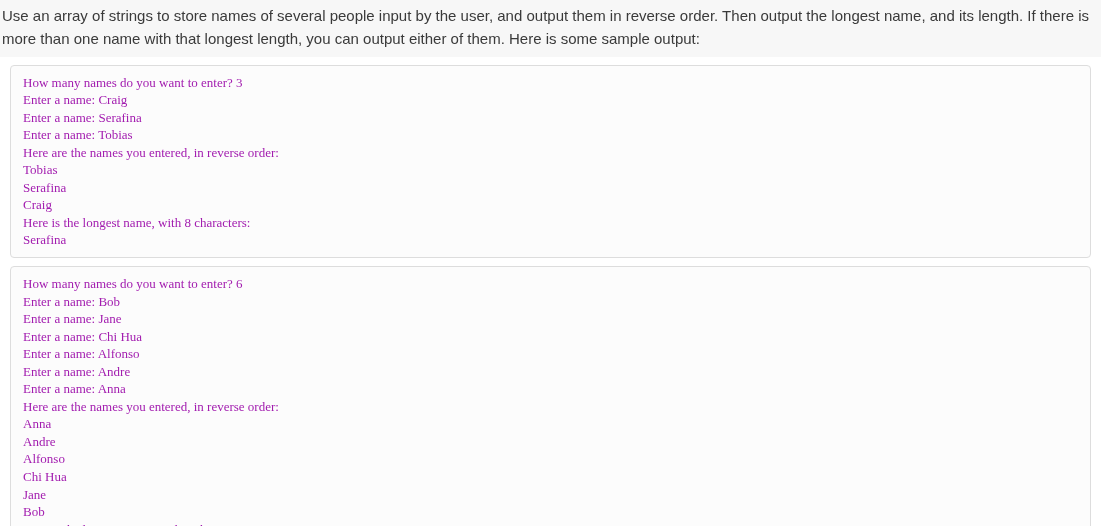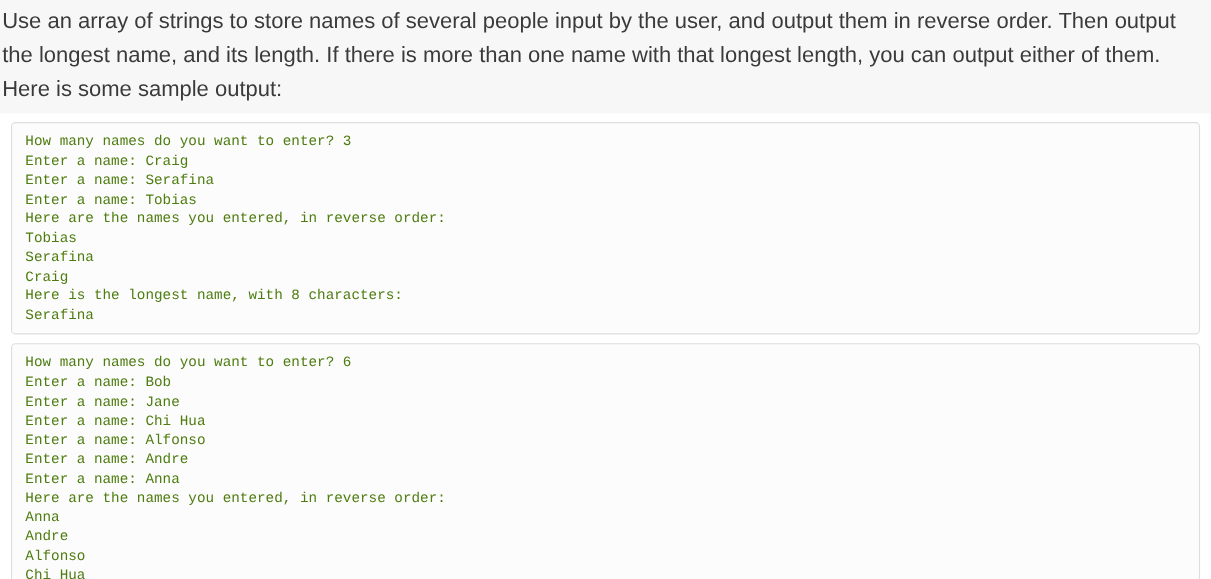--- a/index.html
+++ b/index.html
@@ -10,33 +10,33 @@
     font-size: 15px;
     line-height: 1.5;
     color: #333;
     background: #fff;
     width: 1101px;
   }
   .instructions {
     padding: 4px 6px 6px 2px;
     background: #f7f7f7;
     color: #3a3a3a;
-    font-size: 20px;
+    font-size: 15px;
     line-height: 1.55;
   }
   .codeblock {
     margin: 8px 10px;
     padding: 8px 12px;
     border: 1px solid #ddd;
     border-radius: 4px;
     background: #fcfcfc;
-    font-family: Liberation Mono, monospace;
+    font-family: Liberation Serif, serif;
     font-size: 13px;
     line-height: 1.35;
-    color: #4d7c0f;
+    color: #a21caf;
     white-space: pre;
     overflow: auto;
   }
 </style>
 </head>
 <body>
 
 <div class="instructions">Use an array of strings to store names of several people input by the user, and output them in reverse order. Then output the longest name, and its length.  If there is more than one name with that longest length, you can output either of them. Here is some sample output:</div>
 
 <pre class="codeblock">How many names do you want to enter? 3

